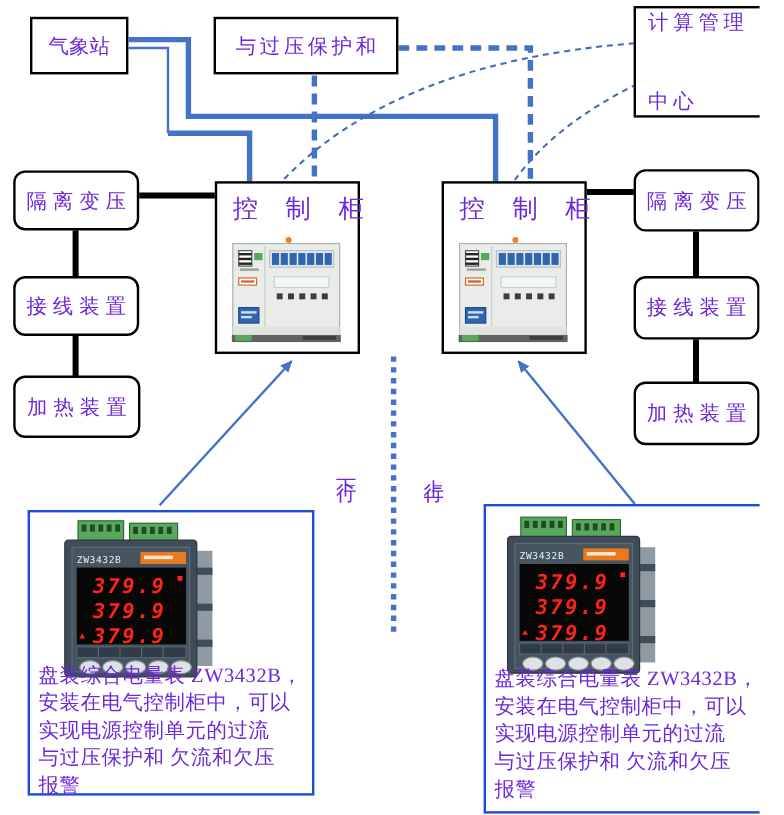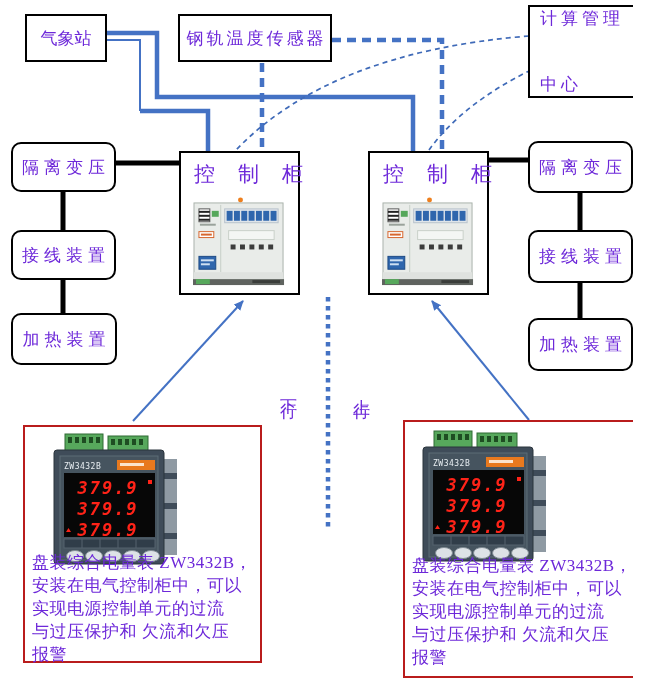--- a/index.html
+++ b/index.html
@@ -18,21 +18,21 @@
   .center-box{flex-direction:column;align-items:flex-start;justify-content:space-between;
     padding-left:10px;gap:14px;letter-spacing:4px;}
   .cabinet{flex-direction:column;justify-content:flex-start;align-items:flex-start;}
   .cab-label{letter-spacing:23px;padding:7px 0 0 13px;font-size:21px;}
   .cab-photo{position:absolute;left:12px;top:44px;}
   .track-label{
     position:absolute;writing-mode:vertical-rl;text-orientation:upright;
     font-size:17px;letter-spacing:3px;width:20px;
   }
   .meterbox{
-    position:absolute;background:#fff;border:2px solid #b91c1c;box-sizing:border-box;
+    position:absolute;background:#fff;border:2px solid #1d4ed8;box-sizing:border-box;
   }
   .meter-desc{position:absolute;left:7px;font-size:17px;line-height:23px;
     letter-spacing:0.5px;white-space:nowrap;}
   .digit{font-family:"DejaVu Sans Mono",monospace;font-weight:bold;font-style:italic;
     letter-spacing:2px;}
 </style>
 </head>
 <body>
 
 <div class="canvas">
@@ -65,21 +65,21 @@
 
     <line x1="133" y1="421" x2="243" y2="301" stroke="#4472C4" stroke-width="2" marker-end="url(#arrowBlue)"></line>
     <line x1="529" y1="420" x2="432" y2="301" stroke="#4472C4" stroke-width="2" marker-end="url(#arrowBlue)"></line>
   </svg>
 
   <div class="nbox" style="left:25px;top:14px;width:82px;height:48px;">
     <span>气象站</span>
   </div>
 
   <div class="nbox ls3" style="left:178px;top:14px;width:154px;height:48px;">
-    <span>钢轨温度传感器</span>
+    <span>与过压保护和</span>
   </div>
 
   <div class="nbox center-box" style="left:528px;top:5px;width:117px;height:93px;">
     <span>计算管理</span>
     <span>中心</span>
   </div>
 
   <div class="nbox ls5" style="left:11px;top:142px;width:105px;height:50px;">
     <span>隔离变压</span>
   </div>

